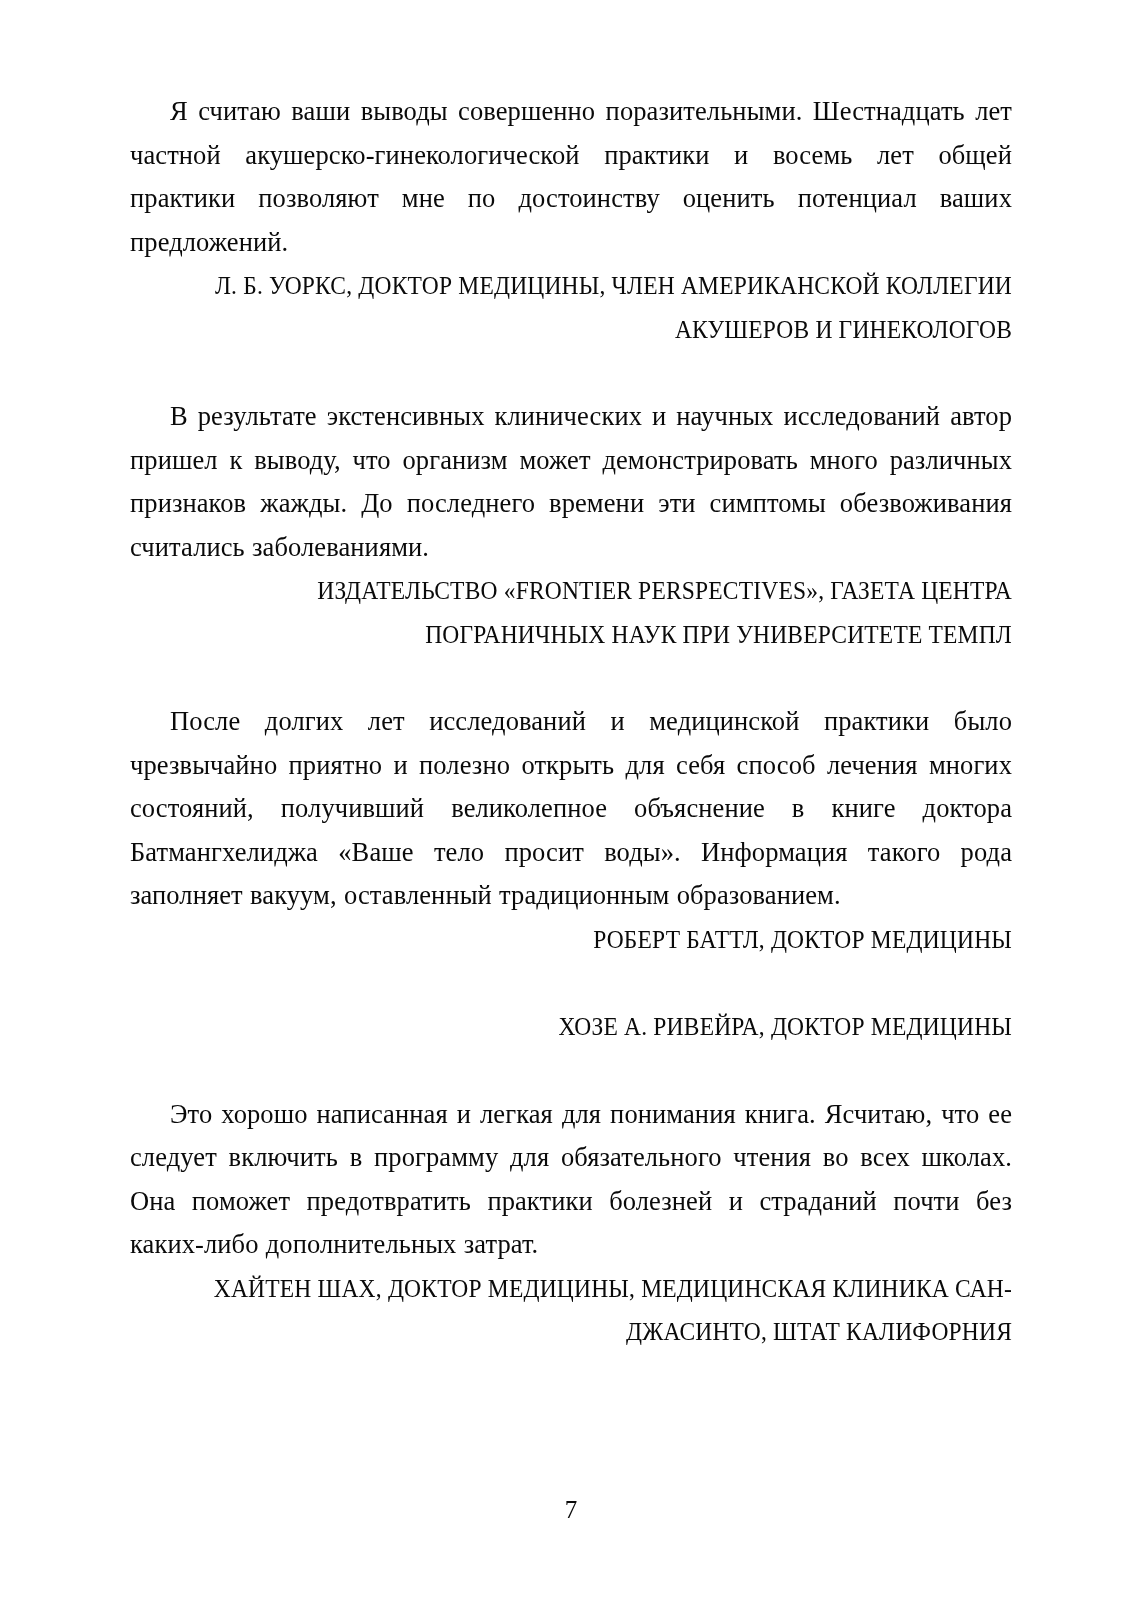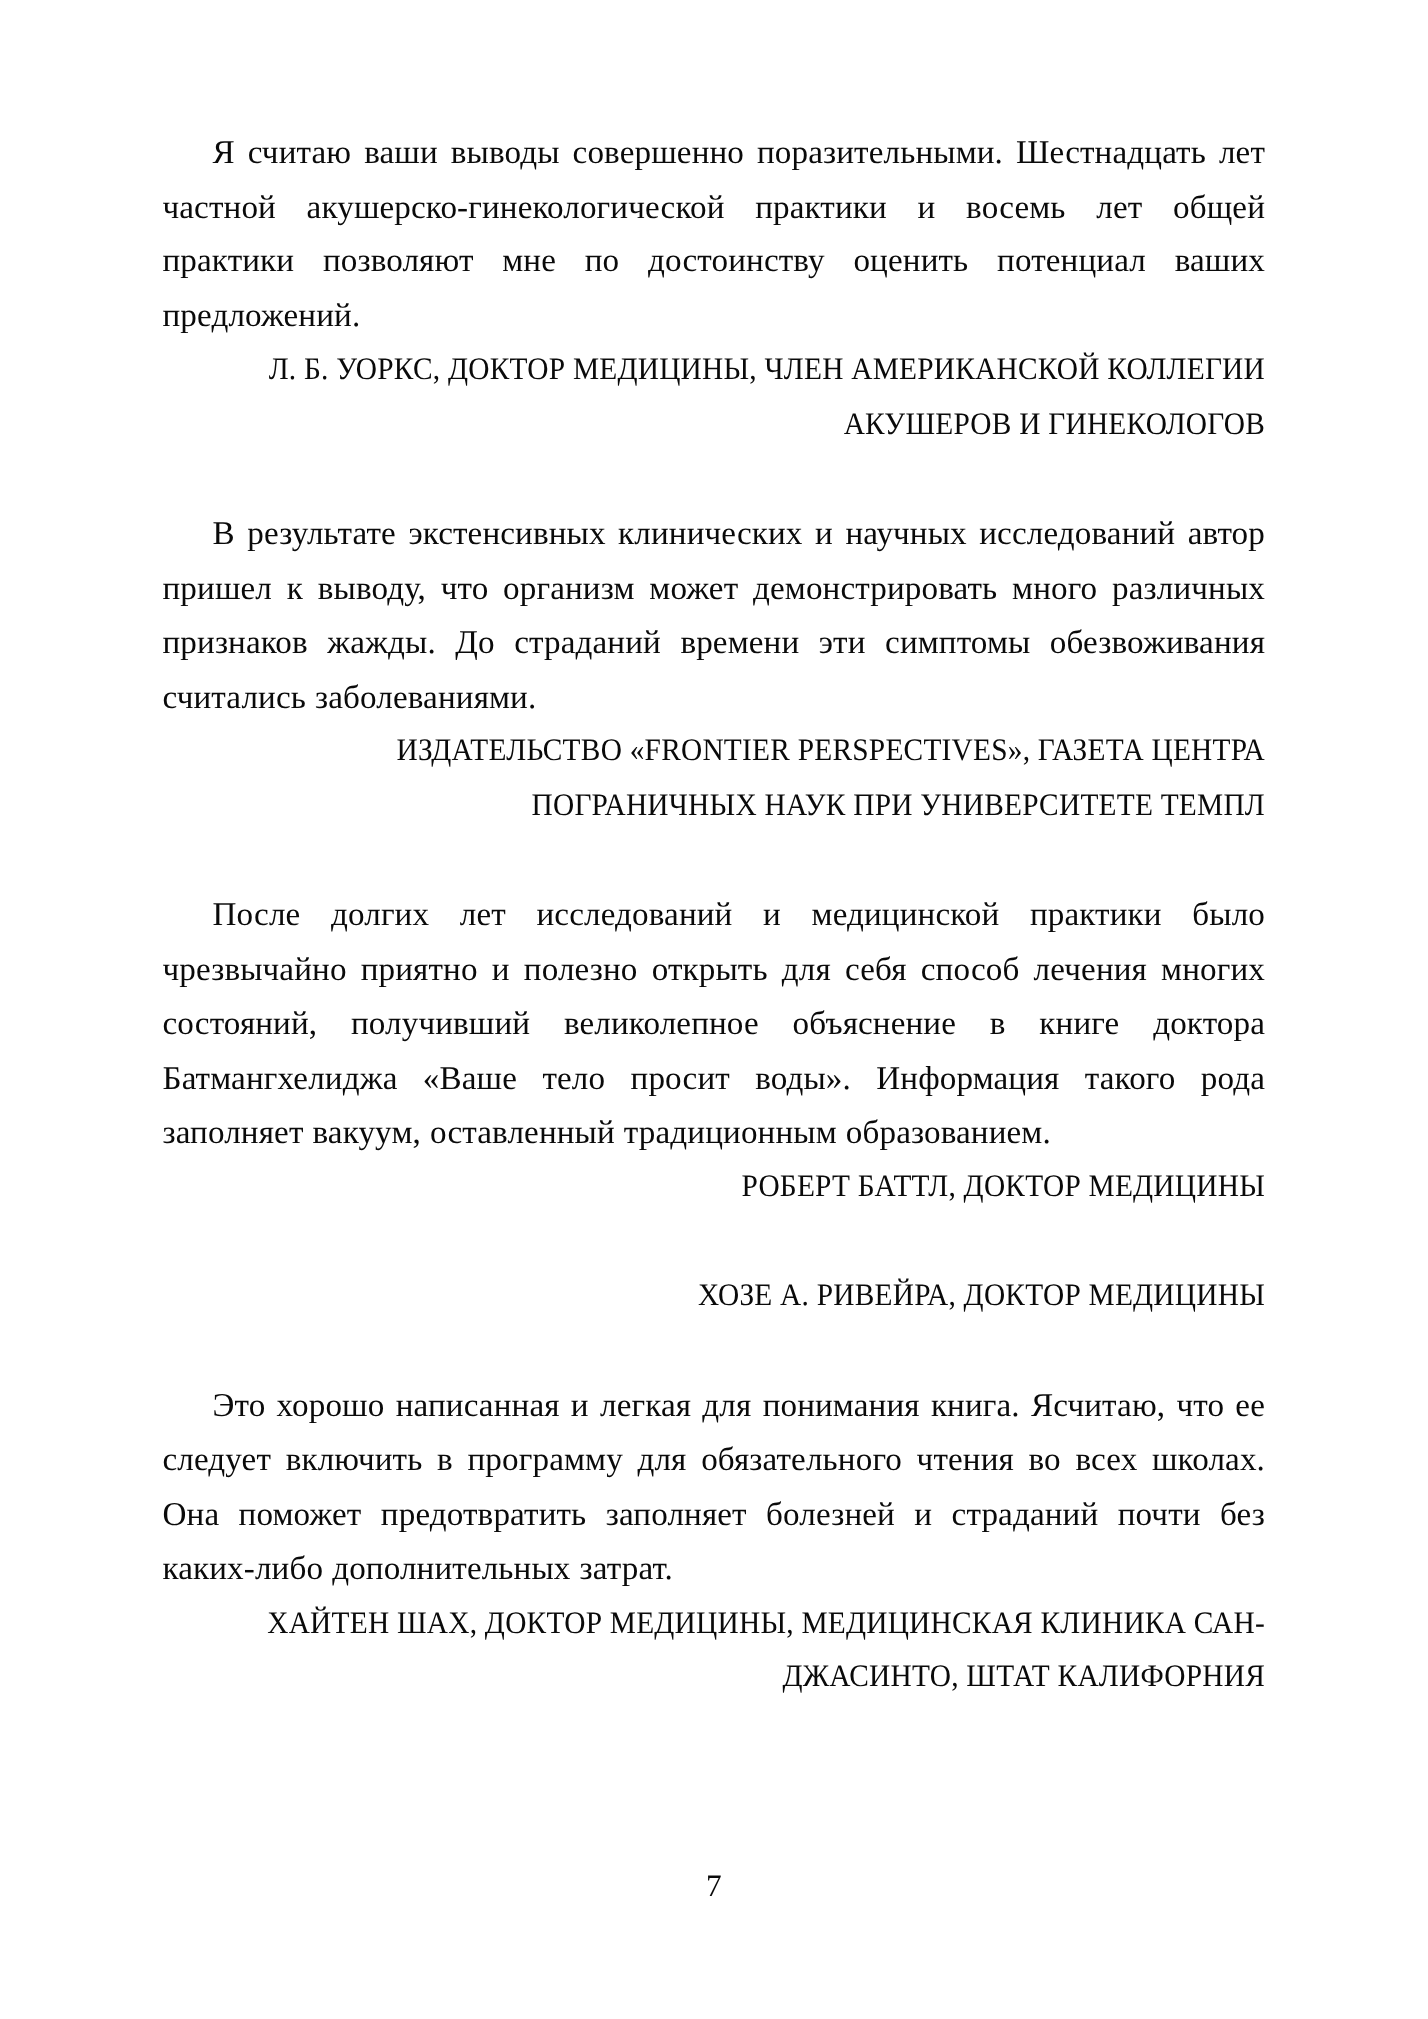--- a/index.html
+++ b/index.html
@@ -15,21 +15,21 @@
     background: #ffffff;
     box-sizing: border-box;
     overflow: hidden;
     font-family: "Liberation Serif", "DejaVu Serif", serif;
     color: #0a0a0a;
   }
 
   .content {
     position: absolute;
     left: 130px;
-    top: 100px;
+    top: 90px;
     width: 882px;
   }
 
   .quote-block {
     margin: 0 0 0 0;
   }
 
   .quote-block + .quote-block {
     margin-top: 44px;
   }
@@ -73,34 +73,34 @@
 
 <div class="page">
   <div class="content">
 
     <div class="quote-block">
       <p class="quote-body">Я считаю ваши выводы совершенно поразительными. Шестнадцать лет частной акушерско-гинекологической практики и восемь лет общей практики позволяют мне по достоинству оценить потенциал ваших предложений.</p>
       <p class="attribution">Л. Б. УОРКС, ДОКТОР МЕДИЦИНЫ, ЧЛЕН АМЕРИКАНСКОЙ КОЛЛЕГИИ АКУШЕРОВ И ГИНЕКОЛОГОВ</p>
     </div>
 
     <div class="quote-block">
-      <p class="quote-body">В результате экстенсивных клинических и научных исследований автор пришел к выводу, что организм может демонстрировать много различных признаков жажды. До страданий времени эти симптомы обезвоживания считались заболеваниями.</p>
+      <p class="quote-body">В результате экстенсивных клинических и научных исследований автор пришел к выводу, что организм может демонстрировать много различных признаков жажды. До последнего времени эти симптомы обезвоживания считались заболеваниями.</p>
       <p class="attribution">ИЗДАТЕЛЬСТВО «FRONTIER PERSPECTIVES», ГАЗЕТА ЦЕНТРА ПОГРАНИЧНЫХ НАУК ПРИ УНИВЕРСИТЕТЕ ТЕМПЛ</p>
     </div>
 
     <div class="quote-block">
       <p class="quote-body">После долгих лет исследований и медицинской практики было чрезвычайно приятно и полезно открыть для себя способ лечения многих состояний, получивший великолепное объяснение в книге доктора Батмангхелиджа «Ваше тело просит воды». Информация такого рода заполняет вакуум, оставленный традиционным образованием.</p>
       <p class="attribution">РОБЕРТ БАТТЛ, ДОКТОР МЕДИЦИНЫ</p>
     </div>
 
     <div class="quote-block">
       <p class="attribution">ХОЗЕ А. РИВЕЙРА, ДОКТОР МЕДИЦИНЫ</p>
     </div>
 
     <div class="quote-block">
-      <p class="quote-body">Это хорошо написанная и легкая для понимания книга. Ясчитаю, что ее следует включить в программу для обязательного чтения во всех школах. Она поможет предотвратить заполняет болезней и страданий почти без каких-либо дополнительных затрат.</p>
+      <p class="quote-body">Это хорошо написанная и легкая для понимания книга. Ясчитаю, что ее следует включить в программу для обязательного чтения во всех школах. Она поможет предотвратить практики болезней и страданий почти без каких-либо дополнительных затрат.</p>
       <p class="attribution">ХАЙТЕН ШАХ, ДОКТОР МЕДИЦИНЫ, МЕДИЦИНСКАЯ КЛИНИКА САН-ДЖАСИНТО, ШТАТ КАЛИФОРНИЯ</p>
     </div>
 
   </div>
 
   <div class="page-number">7</div>
 </div>
 
 </body></html>

